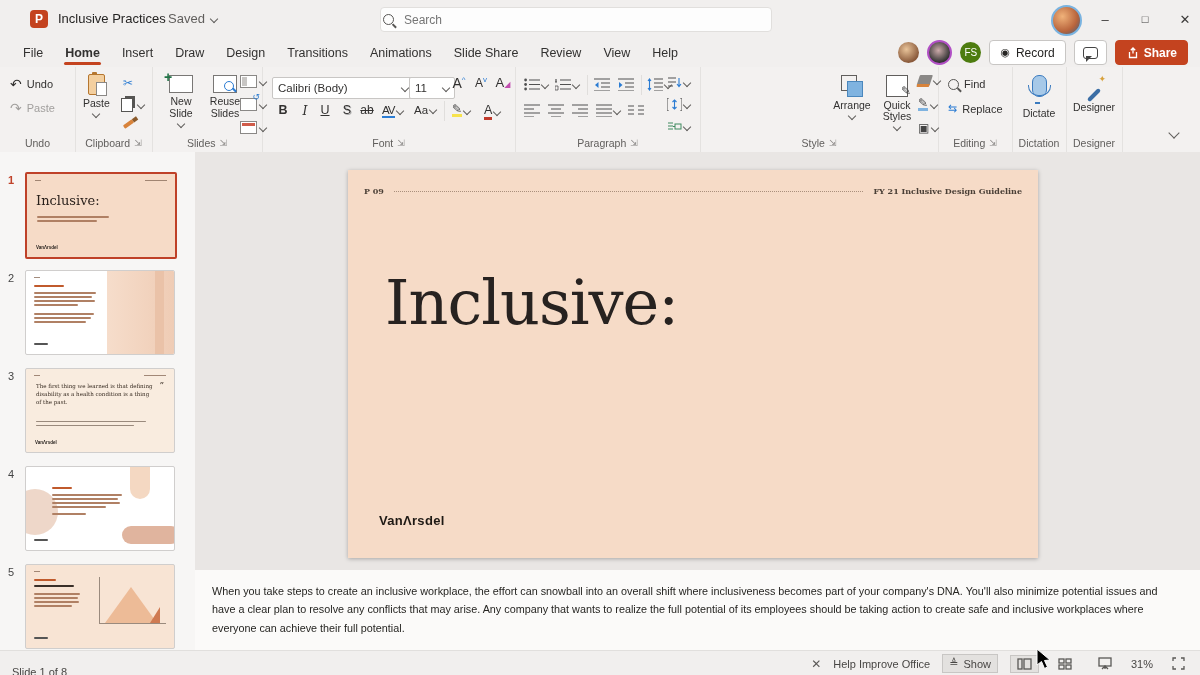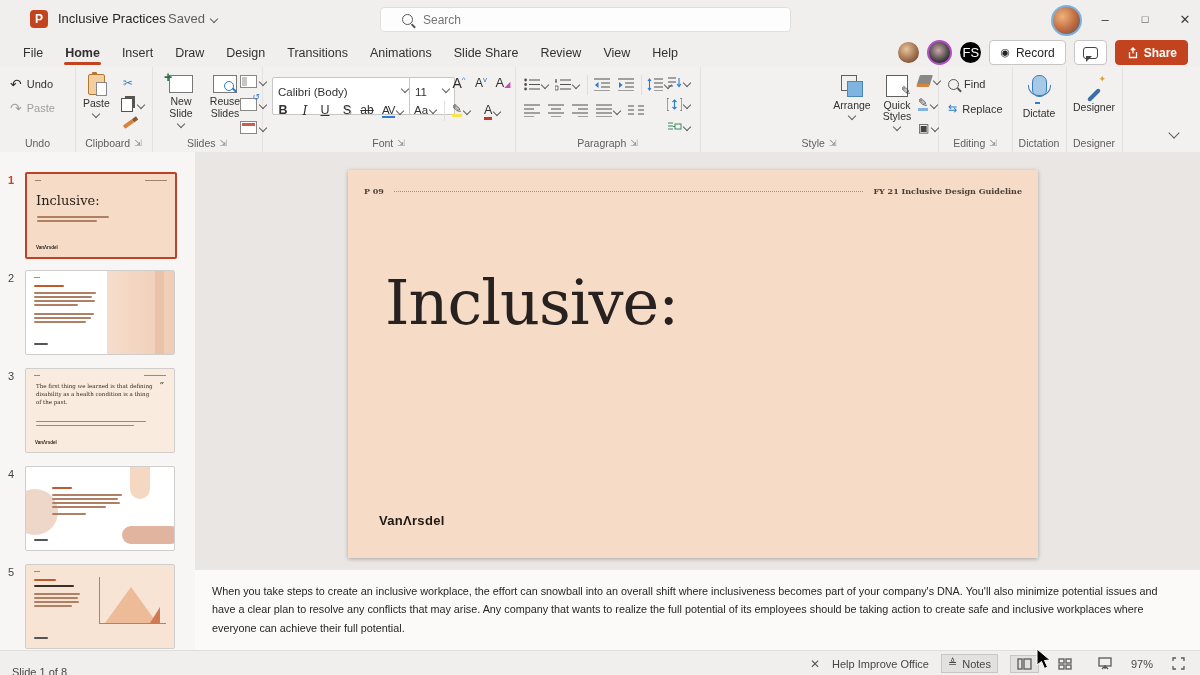--- a/index.html
+++ b/index.html
@@ -7,47 +7,47 @@
   
   .dd{display:inline-block;width:5px;height:5px;border-right:1.3px solid #605e5c;border-bottom:1.3px solid #605e5c;transform:rotate(45deg)}
   .mag{position:relative;width:9px;height:9px;border:1.5px solid #565553;border-radius:50%;display:inline-block}
   .mag::after{content:"";position:absolute;width:5px;height:1.5px;background:#565553;transform:rotate(45deg);right:-4px;bottom:-2px}
   .sk{position:absolute;background:#b08064;height:1.5px;border-radius:1px}
   
   .titlebar{position:absolute;left:0;top:0;width:1200px;height:38px;display:flex;align-items:center}
   .appicon{position:absolute;left:30px;top:10px;width:18px;height:18px;background:#c4431f;border-radius:4px;color:#fff;font-size:12px;font-weight:bold;display:flex;align-items:center;justify-content:center}
   .doc-title{position:absolute;left:58px;top:11px;font-size:13px;color:#252423}
   .save-status{position:absolute;left:168px;top:11px;font-size:13px;color:#605e5c;display:flex;align-items:center;gap:6px}
-  .searchbox{position:absolute;left:380px;top:7px;width:388px;height:23px;background:#fdfdfd;border:1px solid #e1dfdd;border-radius:4px;display:flex;align-items:center;padding-left:21px;gap:8px}
+  .searchbox{position:absolute;left:380px;top:7px;width:388px;height:23px;background:#fdfdfd;border:1px solid #e1dfdd;border-radius:4px;display:flex;align-items:center;padding-left:2px;gap:8px}
   .searchbox input{border:none;outline:none;background:transparent;font-size:12px;color:#605e5c;width:300px;font-family:"Liberation Sans",sans-serif}
   .tb-avatar{position:absolute;left:1051px;top:5px;width:27px;height:27px;border-radius:50%;background:radial-gradient(circle at 35% 35%,#f0b27a,#b8643c 60%,#2e5f8a);border:2px solid #7ab3e0}
   .winbtn{position:absolute;top:0;width:40px;height:38px;display:flex;align-items:center;justify-content:center;font-size:13px;color:#3b3a39}
   
   .tabrow{position:absolute;left:0;top:38px;width:1200px;height:29px;display:flex;align-items:center}
   .tab{padding:0 11px;font-size:12.5px;color:#323130;height:29px;display:flex;align-items:center;position:relative}
   .tab.active{font-weight:bold}
   .tab.active::after{content:"";position:absolute;left:10px;right:10px;bottom:2px;height:3px;border-radius:2px;background:#c4431f}
   .tr-right{position:absolute;right:0;top:0;height:29px;display:flex;align-items:center;gap:8px;padding-right:12px}
   .mini-av{width:21px;height:21px;border-radius:50%;flex:none}
   .av1{background:radial-gradient(circle at 40% 35%,#e9c49a,#8a5a3b 70%)}
   .av2{background:radial-gradient(circle at 45% 40%,#caa,#333 70%);border:2px solid #b14fc5}
-  .av3{background:#000000;color:#fff;font-size:13px;display:flex;align-items:center;justify-content:center}
+  .av3{background:#4d7c0f;color:#fff;font-size:10px;display:flex;align-items:center;justify-content:center}
   .pill{height:23px;border:1px solid #c8c6c4;border-radius:4px;background:#fff;display:flex;align-items:center;gap:6px;padding:0 10px;font-size:12px;color:#252423}
   .share{background:#c4431f;border-color:#c4431f;color:#fff;font-weight:bold}
   .bubble{width:13px;height:10px;border:1.4px solid #444;border-radius:3px;position:relative}
   .bubble::after{content:"";position:absolute;left:2px;bottom:-4px;border:3px solid transparent;border-top-color:#444;border-left-color:#444;width:0;height:0}
   
   .ribbon{position:absolute;left:0;top:67px;width:1200px;height:85px;background:#f3f1f0;border-bottom:1px solid #e1dfdd}
   .grp{position:absolute;top:0;height:85px;border-right:1px solid #e4e2e0}
   .grp-label{position:absolute;bottom:3px;left:0;right:0;text-align:center;font-size:10.5px;color:#605e5c;display:flex;justify-content:center;align-items:center;gap:4px}
   .launch{font-size:9px;color:#8a8886}
   .rbtn{position:absolute;font-size:11px;color:#323130;display:flex;align-items:center;gap:5px}
   .bigbtn{position:absolute;display:flex;flex-direction:column;align-items:center;gap:2px;font-size:10.5px;color:#323130;text-align:center;line-height:1.15}
   .disabled{color:#a19f9d}
-  .combo{position:absolute;height:20px;background:#fff;border:1px solid #c8c6c4;border-radius:2px;display:flex;align-items:flex-start;justify-content:space-between;padding:8px 5px;font-size:11.5px}
+  .combo{position:absolute;height:20px;background:#fff;border:1px solid #c8c6c4;border-radius:2px;display:flex;align-items:center;justify-content:space-between;padding:0 5px;font-size:11.5px}
   .fmt{position:absolute;font-size:12.5px;color:#323130;width:18px;text-align:center}
   .clip-ic{width:15px;height:19px;border:1.5px solid #b5762f;border-radius:2px;background:#f3cf9f;position:relative}
   .clip-ic::before{content:"";position:absolute;left:3px;top:-3px;width:5px;height:3px;background:#b5762f;border-radius:1px}
   .clip-ic::after{content:"";position:absolute;right:-3px;bottom:-2px;width:9px;height:12px;background:#fff;border:1px solid #8a8886}
   .slide-ic{width:22px;height:16px;border:1.5px solid #797775;background:#fff;position:relative}
   .plus{position:absolute;left:-6px;top:-7px;color:#217346;font-size:14px;font-weight:bold}
   .lens{position:absolute;right:2px;bottom:1px;width:8px;height:8px;border:1.6px solid #2b7cd3;border-radius:50%}
   .lens::after{content:"";position:absolute;width:5px;height:1.6px;background:#2b7cd3;transform:rotate(45deg);right:-4px;bottom:-1px}
   .mi{width:15px;height:11px;border:1px solid #8a8886;background:#fff;position:relative}
   .mi.layout::before{content:"";position:absolute;left:1px;top:1px;bottom:1px;width:5px;background:#c8c6c4}
@@ -530,21 +530,21 @@
     </div>
   </div>
 
   <div class="statusbar">
     <div class="sb-left">Slide 1 of 8</div>
     <div class="sb-right">
       <span style="font-size:12px;color:#5a5856">✕</span>
       <span>Help Improve Office</span>
       <span class="sb-btn boxed">
         <span style="font-size:11px">≜</span>
-        <span>Notes</span>
+        <span>Show</span>
       </span>
       <span class="sb-btn boxed">
         <svg width="15" height="12" viewBox="0 0 15 12">
             <rect class="vicon" x="1" y="1" width="4" height="10"></rect>
             <rect class="vicon" x="7" y="1" width="7" height="10"></rect>
           </svg>
       </span>
       <span class="sb-btn">
         <svg width="14" height="12" viewBox="0 0 14 12">
             <rect class="vicon" x="1" y="1" width="5" height="4"></rect>
@@ -552,21 +552,21 @@
             <rect class="vicon" x="1" y="7" width="5" height="4"></rect>
             <rect class="vicon" x="8" y="7" width="5" height="4"></rect>
           </svg>
       </span>
       <span class="sb-btn">
         <svg width="14" height="13" viewBox="0 0 14 13">
             <rect class="vicon" x="1" y="1" width="12" height="8"></rect>
             <path class="vicon" d="M7 9v3M4 12l3-3 3 3"></path>
           </svg>
       </span>
-      <span>97%</span>
+      <span>31%</span>
       <span class="sb-btn">
         <svg width="13" height="13" viewBox="0 0 13 13">
             <path class="vicon" d="M1 4V1h3M9 1h3v3M12 9v3H9M4 12H1V9"></path>
           </svg>
       </span>
     </div>
   </div>
 
   <svg class="cursor" width="17" height="22" viewBox="0 0 17 22">
     <path d="M1 1 L1 17 L5.5 13.5 L8.5 20.5 L11.5 19 L8.5 12.5 L14 12 Z" fill="#000" stroke="#fff" stroke-width="1"></path>

